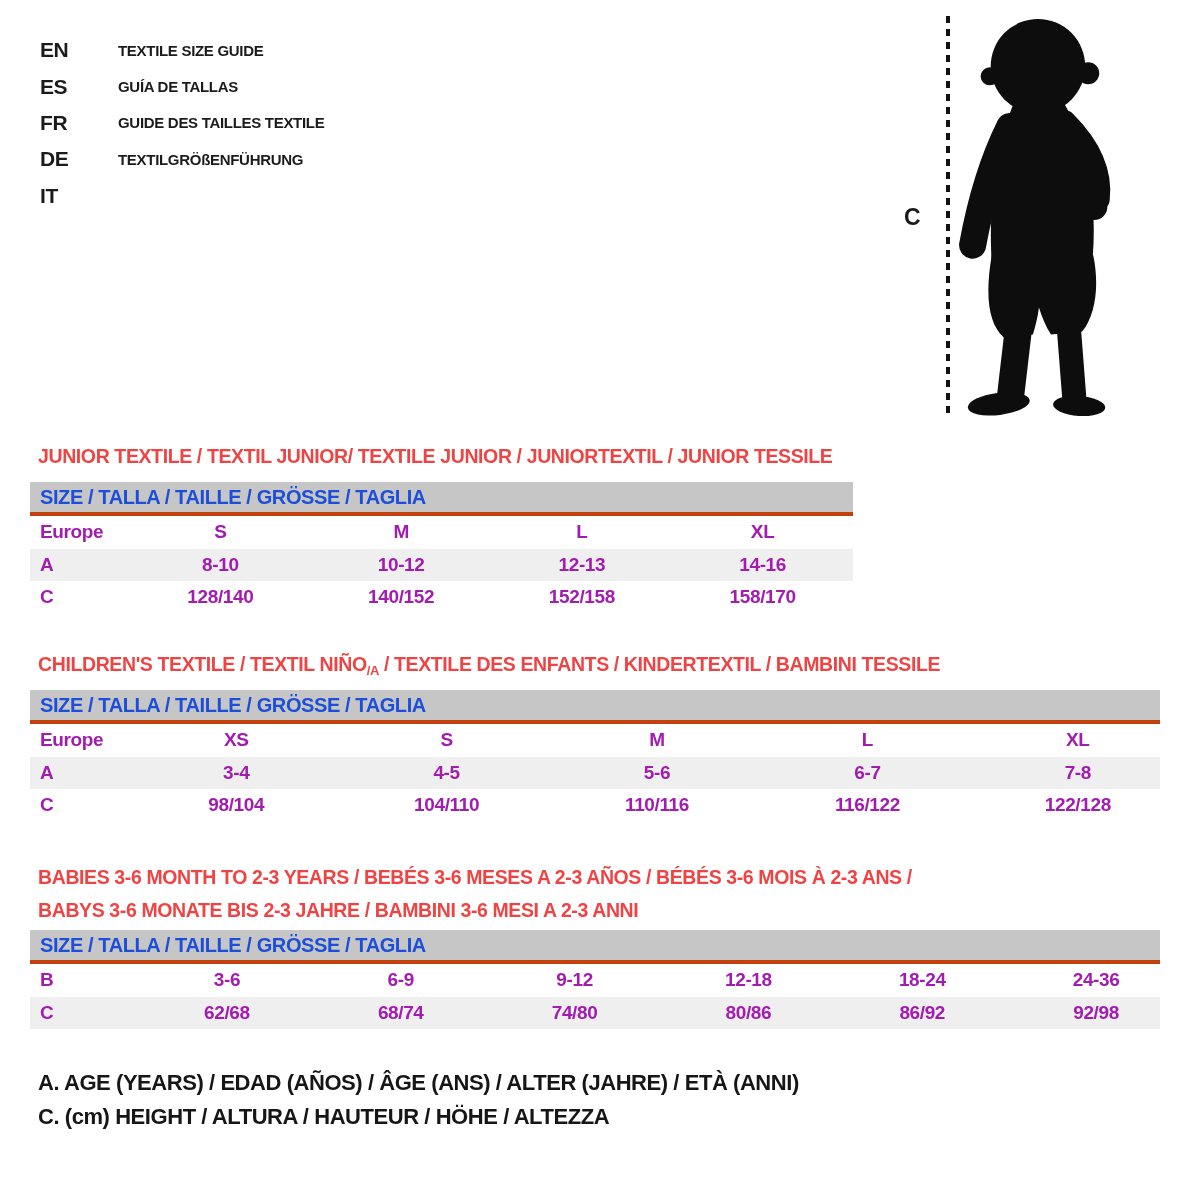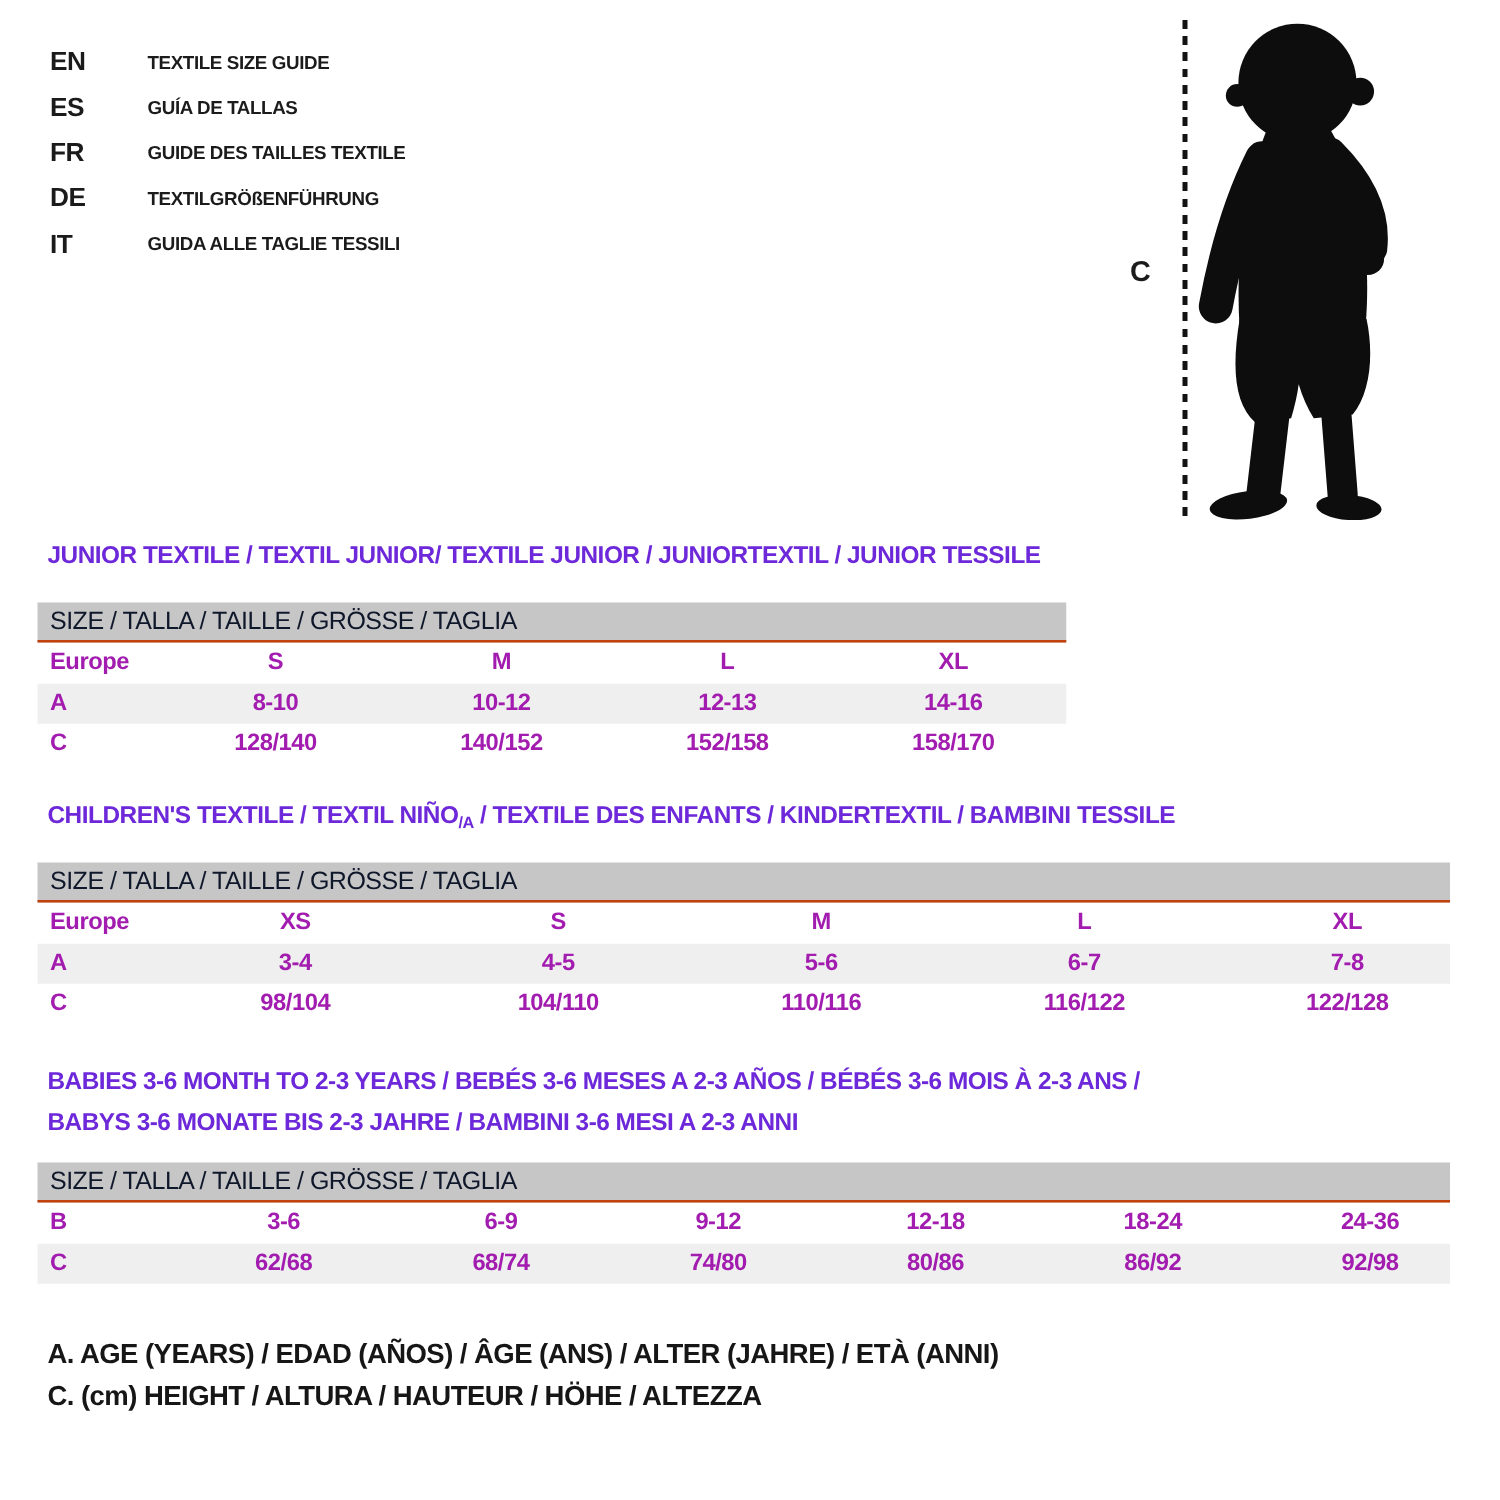--- a/index.html
+++ b/index.html
@@ -16,29 +16,29 @@
   
   .measure-line{
     position:absolute;left:946px;top:16px;width:4px;height:400px;
     background:repeating-linear-gradient(to bottom,#121212 0 7px,transparent 7px 13px);
   }
   .measure-label{position:absolute;left:904px;top:204px;font-size:23px;font-weight:bold;}
   .silhouette{position:absolute;left:953px;top:14px;width:190px;height:402px;}
   
   .section-title{
     position:absolute;left:38px;font-size:19.5px;font-weight:bold;
-    letter-spacing:-0.02em;white-space:nowrap;color:#6d28d9;
+    letter-spacing:-0.02em;white-space:nowrap;color:#ef4444;margin-top:12px;
   }
   .section-title .subscript{font-size:13px;vertical-align:-4px;}
   .title-two-line{line-height:33px;white-space:nowrap;}
   
   .size-table{position:absolute;left:30px;}
   .size-bar{
-    height:30px;line-height:30px;background:#c6c6c6;border-bottom:2px solid #c2410c;
-    padding-left:10px;font-size:20px;font-weight:normal;color:#0f172a;letter-spacing:-0.02em;
+    height:30px;line-height:30px;background:#c6c6c6;border-bottom:4px solid #c2410c;
+    padding-left:10px;font-size:20px;font-weight:bold;color:#1d4ed8;letter-spacing:-0.02em;
   }
   .trow{display:flex;height:32.5px;align-items:center;font-size:19px;font-weight:bold;color:#a21caf;}
   .trow.stripe{background:#efefef;}
   .cell-label{padding-left:10px;text-align:left;letter-spacing:-0.02em;}
   .cell{flex:1;text-align:center;letter-spacing:-0.02em;}
   .t-junior{top:482px;width:823px;}
   .t-junior .cell-label{width:90px;}
   .t-children{top:690px;width:1153px;}
   .t-children .cell-label{width:91px;}
   .t-babies{top:930px;width:1153px;}
@@ -64,21 +64,20 @@
     <div class="lang-row">
       <span class="lang-code">FR</span>
       <span class="lang-label">GUIDE DES TAILLES TEXTILE</span>
     </div>
     <div class="lang-row">
       <span class="lang-code">DE</span>
       <span class="lang-label">TEXTILGRÖßENFÜHRUNG</span>
     </div>
     <div class="lang-row">
       <span class="lang-code">IT</span>
-      <span class="lang-label">GUIDA ALLE TAGLIE TESSILI</span>
     </div>
   </div>
 
   <div class="measure-line"></div>
   <div class="measure-label">C</div>
   <svg class="silhouette" viewBox="0 0 180 400" xmlns="http://www.w3.org/2000/svg">
     <g fill="#0d0d0d" stroke="none">
       <circle cx="80" cy="52" r="47"></circle>
       <circle cx="32" cy="62" r="9"></circle>
       <circle cx="130" cy="59" r="11"></circle>

